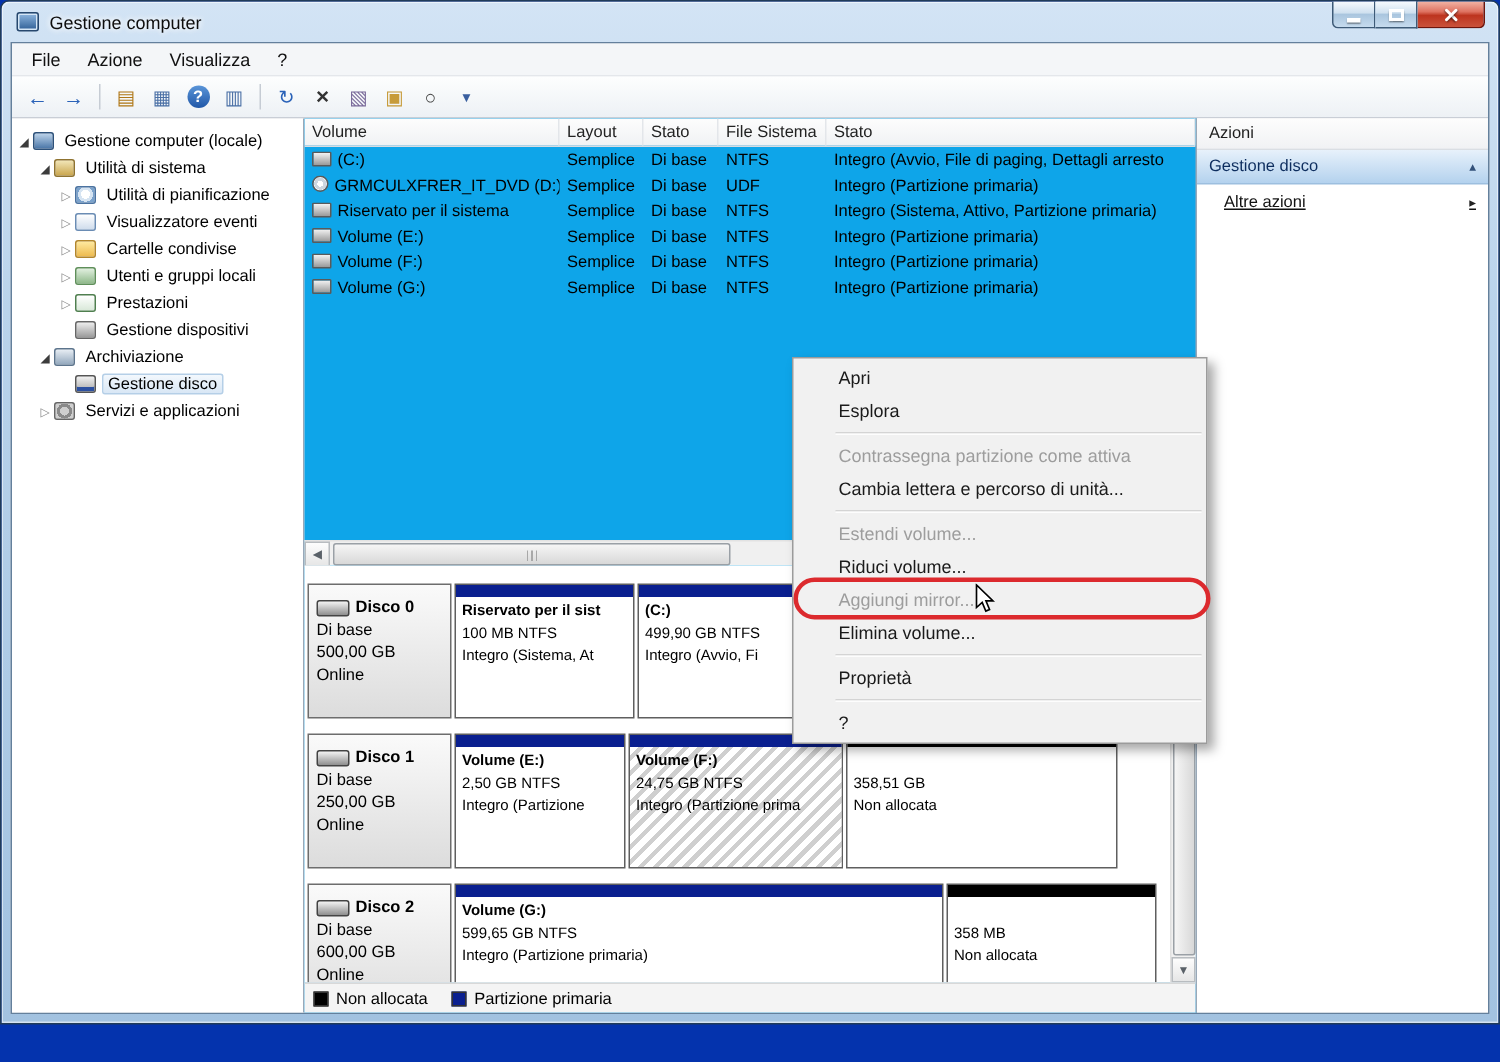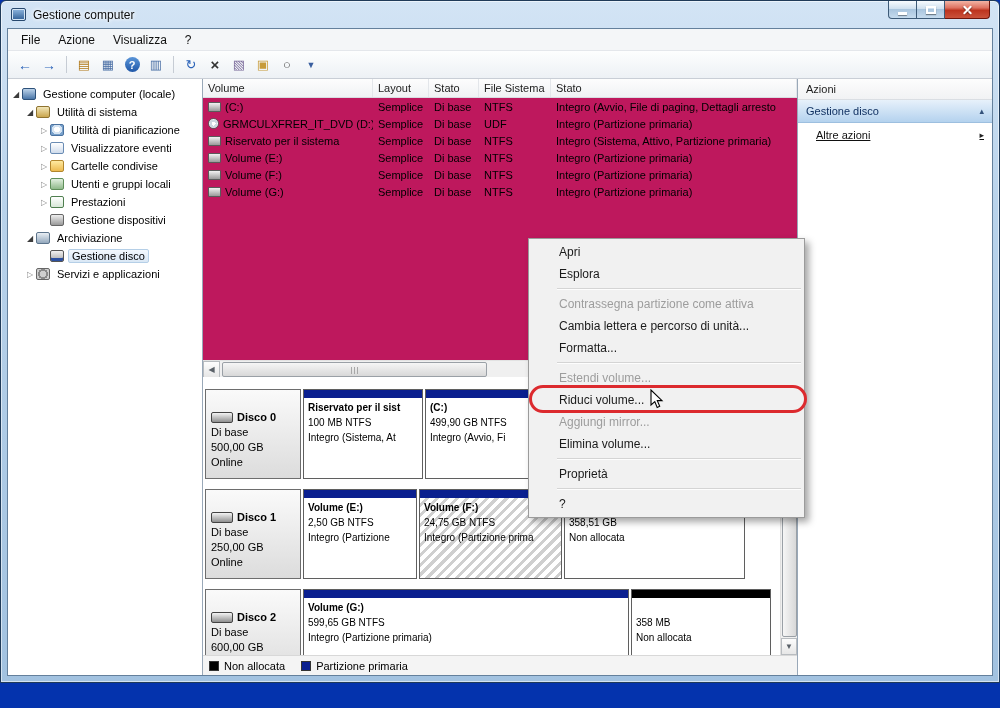--- a/index.html
+++ b/index.html
@@ -60,21 +60,21 @@
   .i-shared{background:linear-gradient(#ffeaa0,#edba4e);border-color:#b2862c;}
   .i-users{background:linear-gradient(#e2f0e0,#8fb98a);border-color:#5f8f5a;}
   .i-perf{background:linear-gradient(#ffffff,#d8e8d8);border-color:#4f7f4f;}
   .i-device{background:linear-gradient(#eee,#999);border-color:#666;}
   .i-storage{background:linear-gradient(#e8eef4,#93a8bd);border-color:#5c748c;}
   .i-disk{background:linear-gradient(#f2f2f2,#a8a8a8);border-color:#555;box-shadow:inset 0 -3px 0 #2c50a0;}
   .i-services{background:radial-gradient(circle,#cfcfcf 0 3px,#8a8a8a 3px 5px,#cfcfcf 5px);border-color:#666;}
   .tlabel{padding:1px 3px;}
   .trow.selected .tlabel{background:linear-gradient(#f3f8fd,#d9e7f5);border:1px solid #b5cfe7;border-radius:2px;padding:0 3px;}
 
-  .center-pane{flex:1;min-width:0;display:flex;flex-direction:column;background:#be185d;border-right:1px solid #99a8b8;}
+  .center-pane{flex:1;min-width:0;display:flex;flex-direction:column;background:#0ea5e9;border-right:1px solid #99a8b8;}
 
   
   .vol-list{height:281px;flex:0 0 281px;overflow:hidden;}
   .vl-header{height:19px;display:flex;background:linear-gradient(#fdfdfd,#f0f2f4);border-bottom:1px solid #d9dce1;font-size:11px;color:#222;}
   .hc{padding:3px 0 0 5px;border-right:1px solid #e3e6ea;overflow:hidden;white-space:nowrap;}
   .c0{width:170px;flex:0 0 170px;} .c1{width:56px;flex:0 0 56px;} .c2{width:50px;flex:0 0 50px;}
   .c3{width:72px;flex:0 0 72px;} .c4{flex:1;min-width:0;}
   .vl-row{height:17px;display:flex;align-items:center;font-size:11px;color:#000;white-space:nowrap;}
   .vl-row>div{padding-left:5px;overflow:hidden;}
   .vicon{display:inline-block;width:13px;height:10px;border:1px solid #5a5a5a;border-radius:1px;
@@ -96,21 +96,21 @@
   .vscroll{flex:0 0 17px;background:#f0f0f0;border-left:1px solid #e0e0e0;display:flex;flex-direction:column;}
   .vscroll .sb-btn{width:16px;}
   .v-thumb{width:15px;flex:1;margin:1px 0;align-self:center;background:linear-gradient(90deg,#f6f6f6,#d8d8d8);
     border:1px solid #9aa0a6;border-radius:2px;}
 
   
   .disk-wrap{flex:1;min-height:0;display:flex;background:#fff;}
   .disk-rows{flex:1;min-width:0;padding:12px 2px 0 2px;overflow:hidden;}
   .disk-row{display:flex;height:90px;margin-bottom:10px;}
   .dlabel{flex:0 0 96px;border:1px solid #6d6d6d;background:linear-gradient(#fafafa,#dcdcdc);
-    padding:20px 5px;font-size:11px;line-height:15px;color:#000;}
+    padding:8px 5px;font-size:11px;line-height:15px;color:#000;}
   .dname{font-weight:bold;display:flex;align-items:center;gap:4px;}
   .dicon{width:22px;height:11px;flex:0 0 22px;border:1px solid #444;border-radius:2px;
     background:linear-gradient(#f4f4f4,#8f8f8f);display:inline-block;}
   .part{margin-left:2px;border:1px solid #5f5f5f;display:flex;flex-direction:column;background:#fff;}
   .pstrip{height:8px;flex:0 0 8px;}
   .pstrip.primary{background:#0a1f8f;}
   .pstrip.unalloc{background:#000;}
   .pbody{flex:1;padding:2px 4px;font-size:10px;line-height:15px;overflow:hidden;white-space:nowrap;color:#000;}
   .pname{font-weight:bold;height:15px;}
   .part.sel .pbody{background:repeating-linear-gradient(135deg,#fff 0 4px,#cfcfcf 4px 7px);}
@@ -443,21 +443,20 @@
       </div>
     </div>
   </div>
 
   <div class="context-menu">
     <div class="cm-item">Apri</div>
     <div class="cm-item">Esplora</div>
     <div class="cm-sep"></div>
     <div class="cm-item disabled">Contrassegna partizione come attiva</div>
     <div class="cm-item">Cambia lettera e percorso di unità...</div>
-    <div class="cm-item">Formatta...</div>
     <div class="cm-sep"></div>
     <div class="cm-item disabled">Estendi volume...</div>
     <div class="cm-item">Riduci volume...</div>
     <div class="cm-item disabled">Aggiungi mirror...</div>
     <div class="cm-item">Elimina volume...</div>
     <div class="cm-sep"></div>
     <div class="cm-item">Proprietà</div>
     <div class="cm-sep"></div>
     <div class="cm-item">?</div>
   </div>

